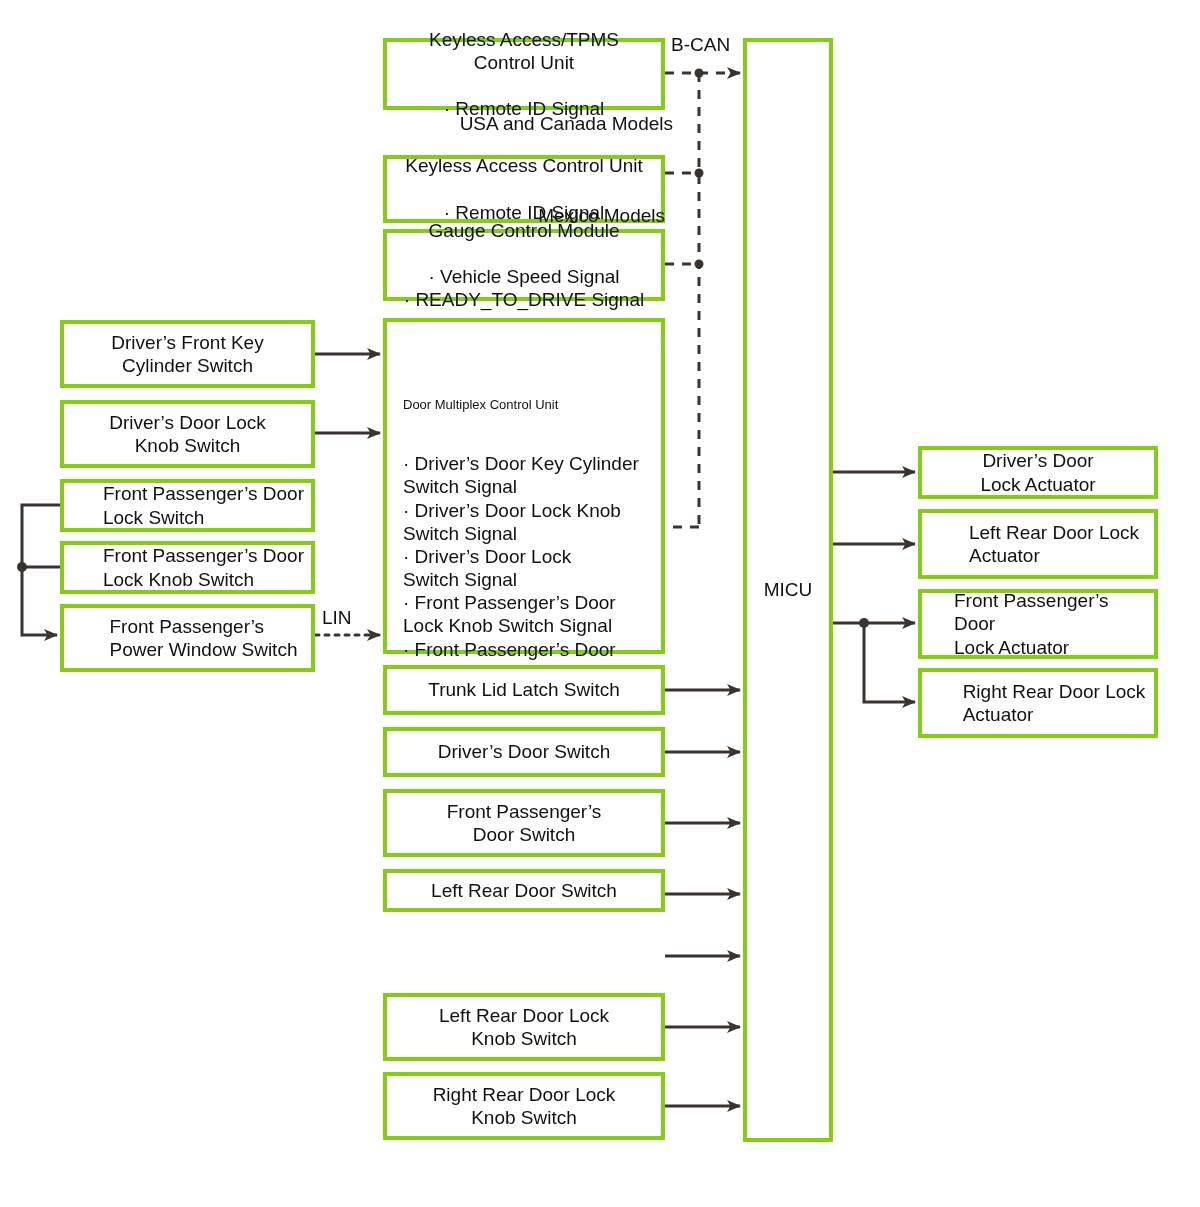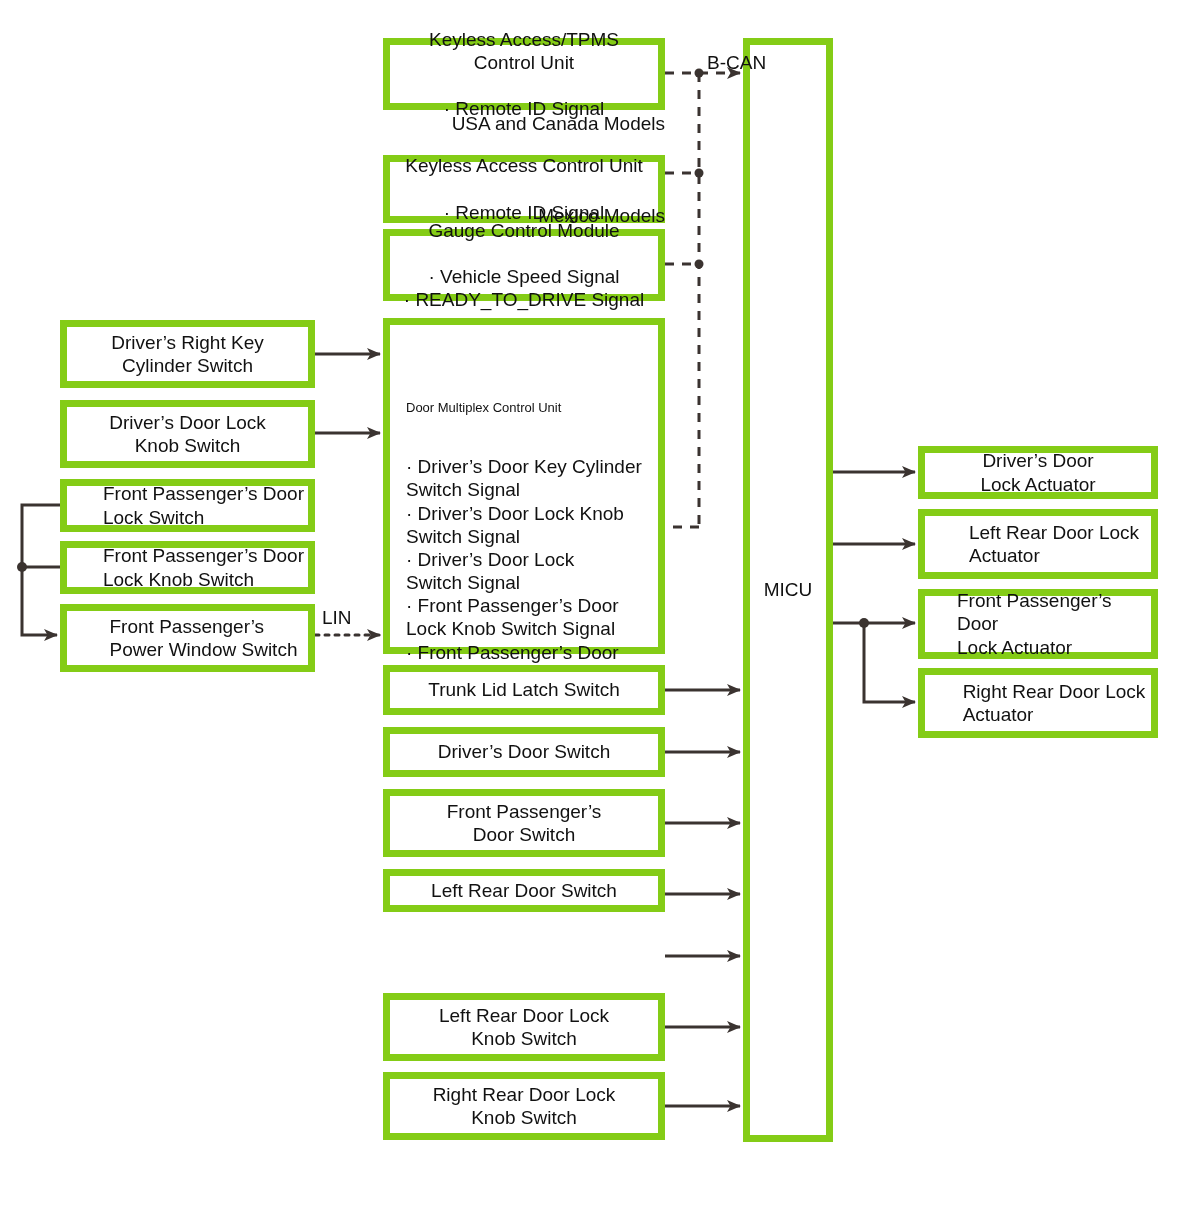--- a/index.html
+++ b/index.html
@@ -14,21 +14,21 @@
   #canvas {
     position: relative;
     width: 1200px;
     height: 1207px;
     background: #ffffff;
     overflow: hidden;
   }
   .box {
     position: absolute;
     box-sizing: border-box;
-    border: 7px solid #84cc16;
+    border: 4px solid #84cc16;
     background: #ffffff;
     display: flex;
     align-items: center;
     line-height: 1.22;
     font-size: 19px;
     color: #111111;
     white-space: pre-line;
   }
   .box.center { justify-content: center; text-align: center; }
   .box.left   { justify-content: center; text-align: left; padding-left: 32px; }
@@ -107,21 +107,21 @@
   </svg>
 
   <div class="box center" style="left:383px; top:38px; width:282px; height:72px;">
     <div>
       <div>Keyless Access/TPMS
 Control Unit</div>
       <div>· Remote ID Signal</div>
     </div>
   </div>
 
-  <div class="free-label right" style="left:383px; top:113px; width:282px;">USA and Canada Models</div>
+  <div class="free-label right" style="left:391px; top:113px; width:282px;">USA and Canada Models</div>
 
   <div class="box center" style="left:383px; top:139px; width:282px; height:68px;margin-top:16px;">
     <div>
       <div>Keyless Access Control Unit</div>
       <div>· Remote ID Signal</div>
     </div>
   </div>
 
   <div class="free-label right" style="left:383px; top:205px; width:282px;">Mexico Models</div>
 
@@ -143,21 +143,21 @@
 · Driver’s Door Lock
 Switch Signal
 · Front Passenger’s Door
 Lock Knob Switch Signal
 · Front Passenger’s Door
 Lock Switch Signal</div>
     </div>
   </div>
 
   <div class="box center" style="left:60px; top:320px; width:255px; height:68px;">
-    <span>Driver’s Right Key
+    <span>Driver’s Front Key
 Cylinder Switch</span>
   </div>
 
   <div class="box center" style="left:60px; top:400px; width:255px; height:68px;">
     <span>Driver’s Door Lock
 Knob Switch</span>
   </div>
 
   <div class="box left" style="left:60px; top:479px; width:255px; height:53px;">
     <span>Front Passenger’s Door
@@ -219,17 +219,17 @@
   <div class="box left" style="left:918px; top:589px; width:240px; height:70px;">
     <span>Front Passenger’s Door
 Lock Actuator</span>
   </div>
 
   <div class="box left" style="left:918px; top:668px; width:240px; height:70px;">
     <span>Right Rear Door Lock
 Actuator</span>
   </div>
 
-  <div class="free-label" style="left:671px; top:52px;margin-left:36px;">B-CAN</div>
+  <div class="free-label" style="left:671px; top:34px;">B-CAN</div>
 
   <div class="free-label" style="left:322px; top:607px;">LIN</div>
 
 </div>
 
 </body></html>

